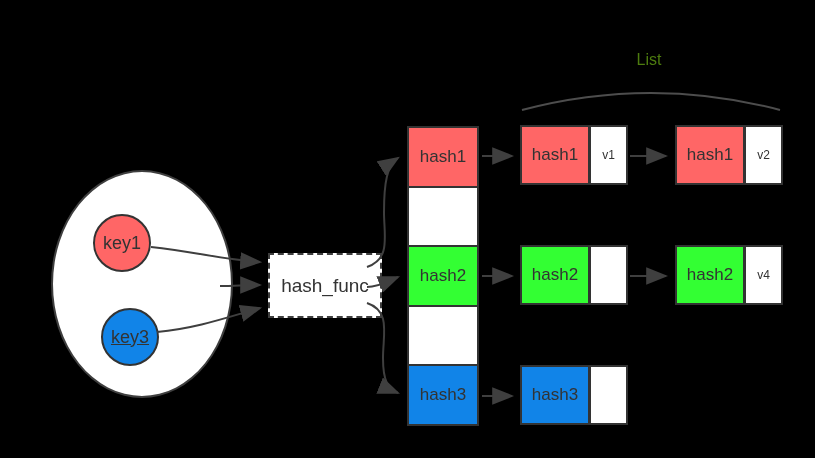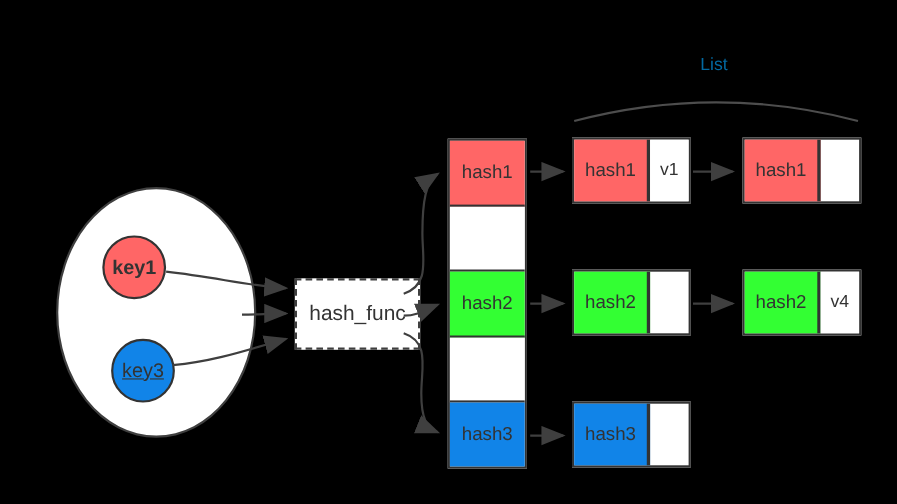--- a/index.html
+++ b/index.html
@@ -25,21 +25,21 @@
   .circle {
     position: absolute;
     width: 58px; height: 58px;
     border: 2px solid #333333;
     border-radius: 50%;
     box-sizing: border-box;
     display: flex; align-items: center; justify-content: center;
     font-size: 18px;
     z-index: 2;
   }
-  .c-key1 { left: 93px;  top: 214px; font-weight: bold; }
+  .c-key1 { left: 93px;  top: 214px; }
   .c-key2 { left: 162px; top: 256px; }
   .c-key3 { left: 101px; top: 308px; }
   .hashfunc {
     position: absolute;
     left: 268px; top: 253px;
     width: 114px; height: 65px;
     background: #ffffff;
     border: 2px dashed #3f3f3f;
     box-sizing: border-box;
     display: flex; align-items: center; justify-content: center;
@@ -75,35 +75,36 @@
   }
   .lnode-key {
     width: 66px;
     border-right: 3px solid #333333;
     display: flex; align-items: center; justify-content: center;
     font-size: 17px;
   }
   .lnode-val {
     flex: 1;
     display: flex; align-items: center; justify-content: center;
-    font-size: 16px;
+    font-size: 12px;
     background: #ffffff;
+    border-radius: 11px;
   }
   .n-r1a { left: 520px; top: 125px; }
   .n-r1b { left: 675px; top: 125px; }
   .n-r2a { left: 520px; top: 245px; }
   .n-r2b { left: 675px; top: 245px; }
   .n-r3a { left: 520px; top: 365px; }
   .list-caption {
     position: absolute;
     left: 599px; top: 51px;
     width: 100px;
     text-align: center;
     font-size: 16px;
-    color: #0369a1;
+    color: #4d7c0f;
     z-index: 2;
   }
   .connectors {
     position: absolute;
     left: 0; top: 0;
     width: 815px; height: 458px;
     z-index: 3;
     pointer-events: none;
   }
 </style>
@@ -132,20 +133,21 @@
     <div class="bcell"></div>
     <div class="bcell" style="background-color: rgb(17, 132, 232);">hash3</div>
   </div>
 
   <div class="lnode n-r1a">
     <div class="lnode-key" style="background-color: rgb(255, 102, 102);">hash1</div>
     <div class="lnode-val">v1</div>
   </div>
   <div class="lnode n-r1b">
     <div class="lnode-key" style="background-color: rgb(255, 102, 102);">hash1</div>
+    <div class="lnode-val">v2</div>
   </div>
   <div class="lnode n-r2a">
     <div class="lnode-key" style="background-color: rgb(51, 255, 51);">hash2</div>
   </div>
   <div class="lnode n-r2b">
     <div class="lnode-key" style="background-color: rgb(51, 255, 51);">hash2</div>
     <div class="lnode-val">v4</div>
   </div>
   <div class="lnode n-r3a">
     <div class="lnode-key" style="background-color: rgb(17, 132, 232);">hash3</div>

